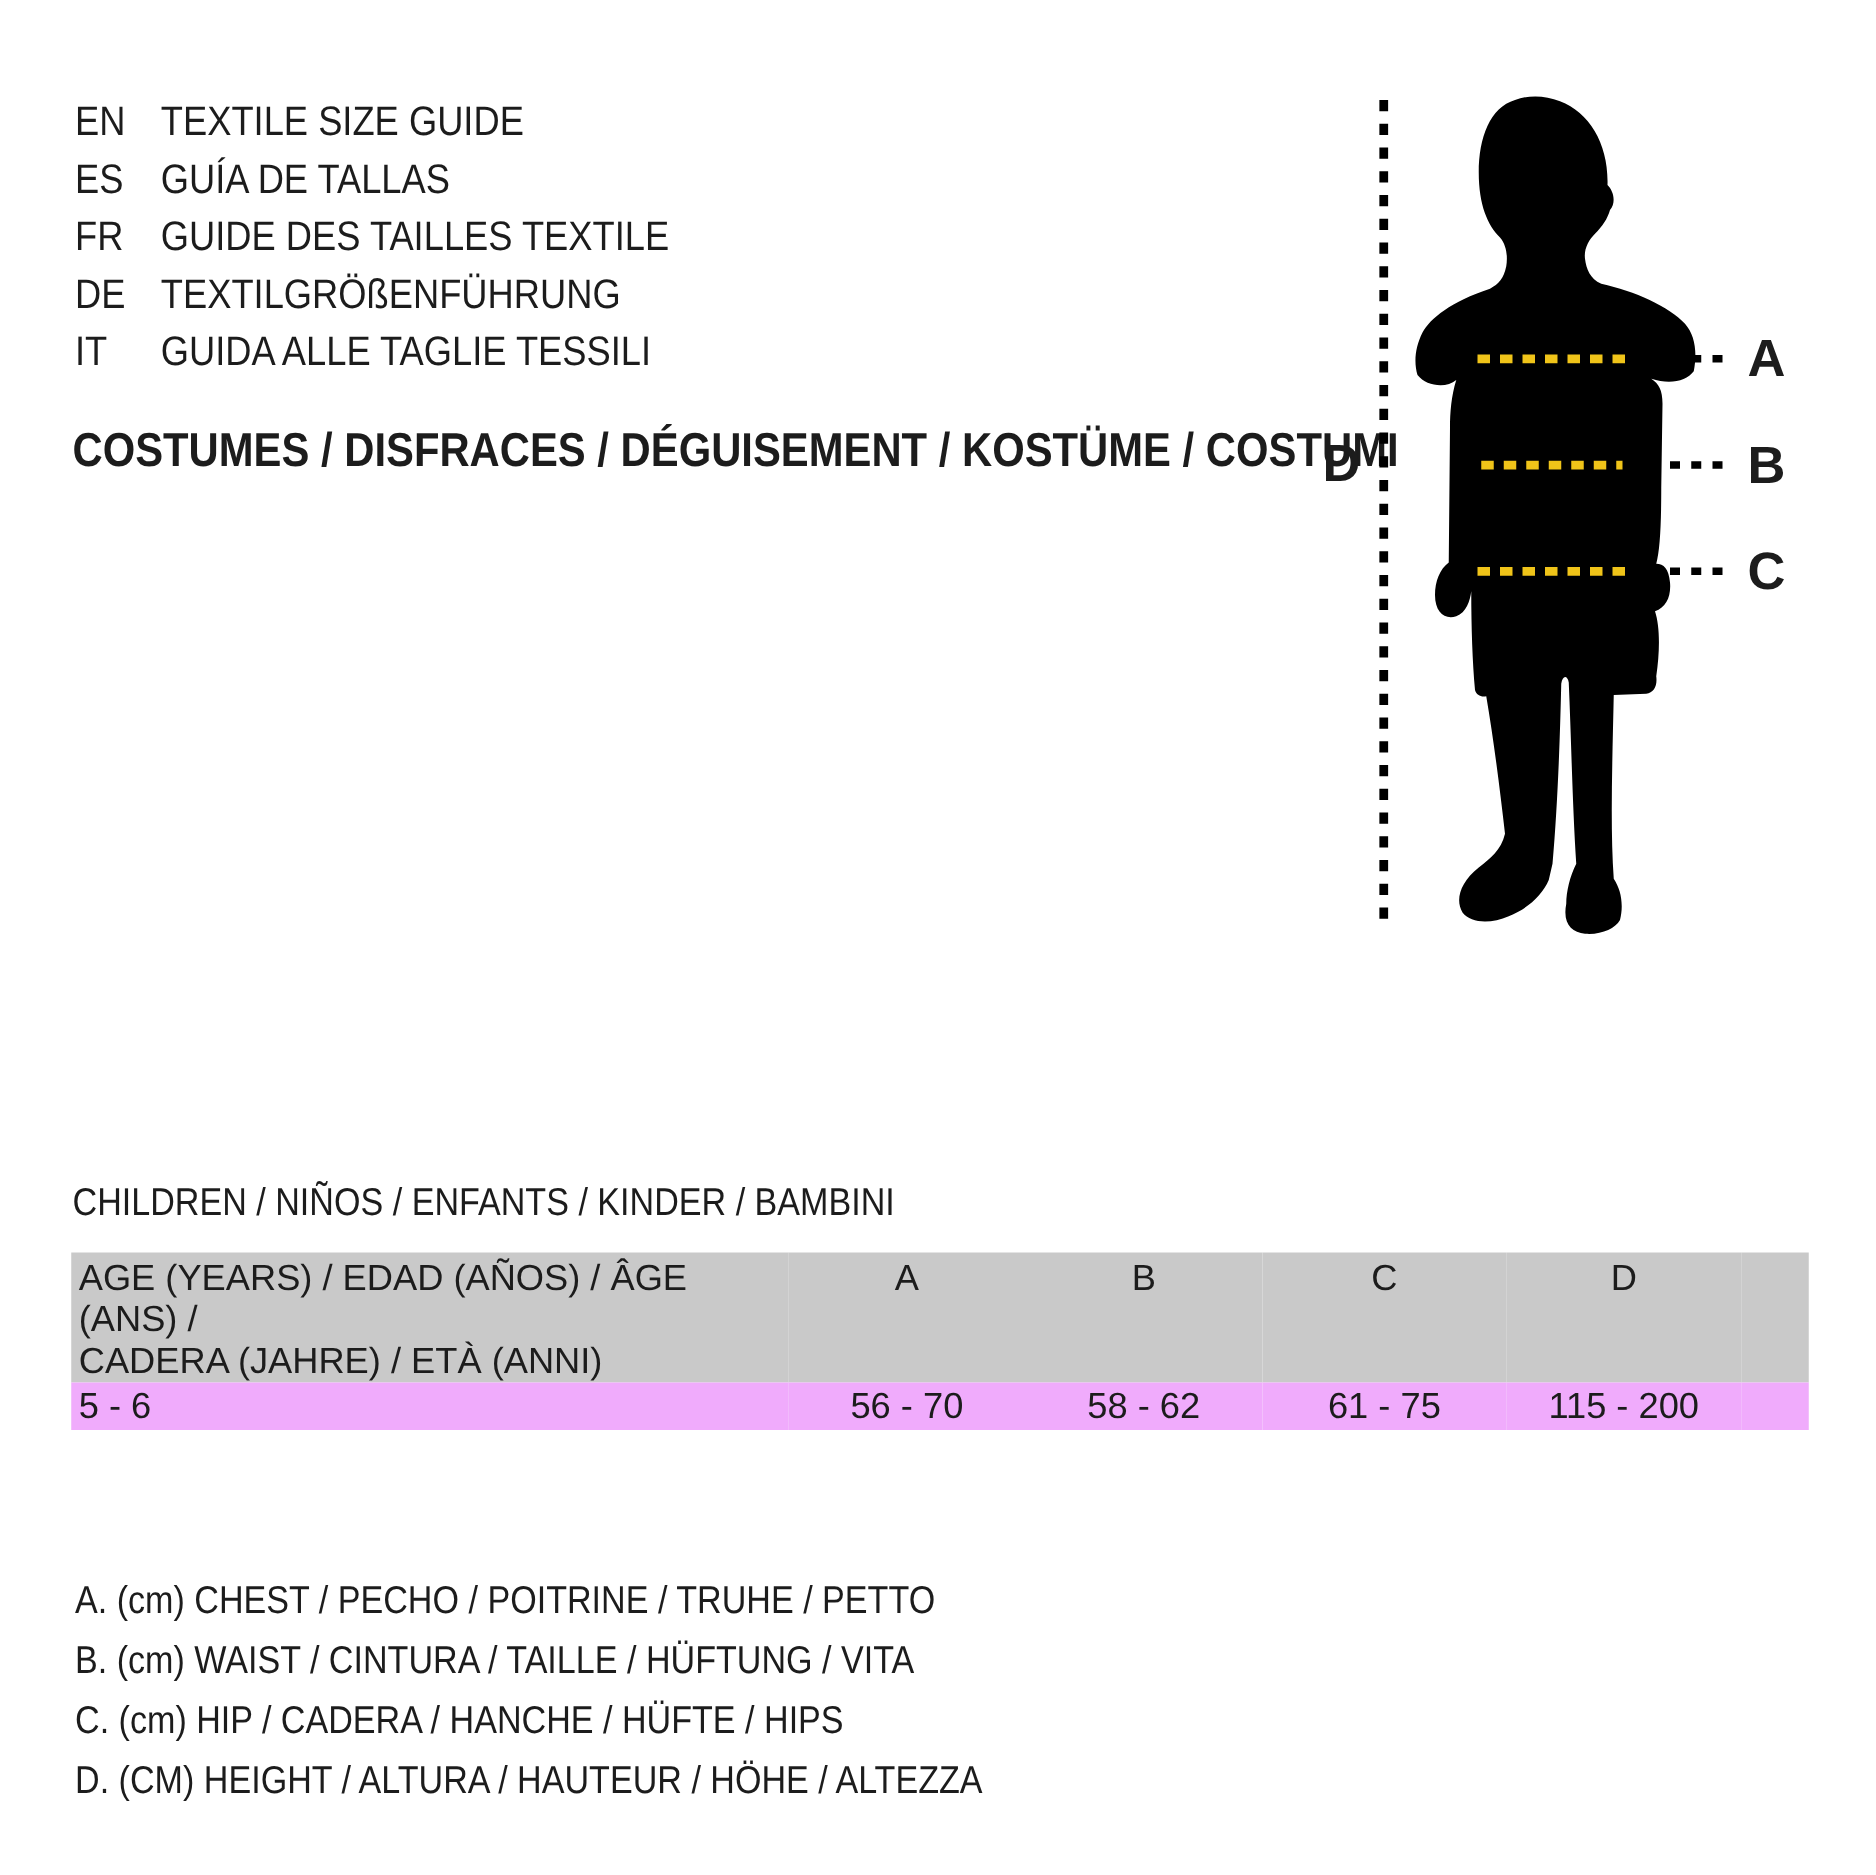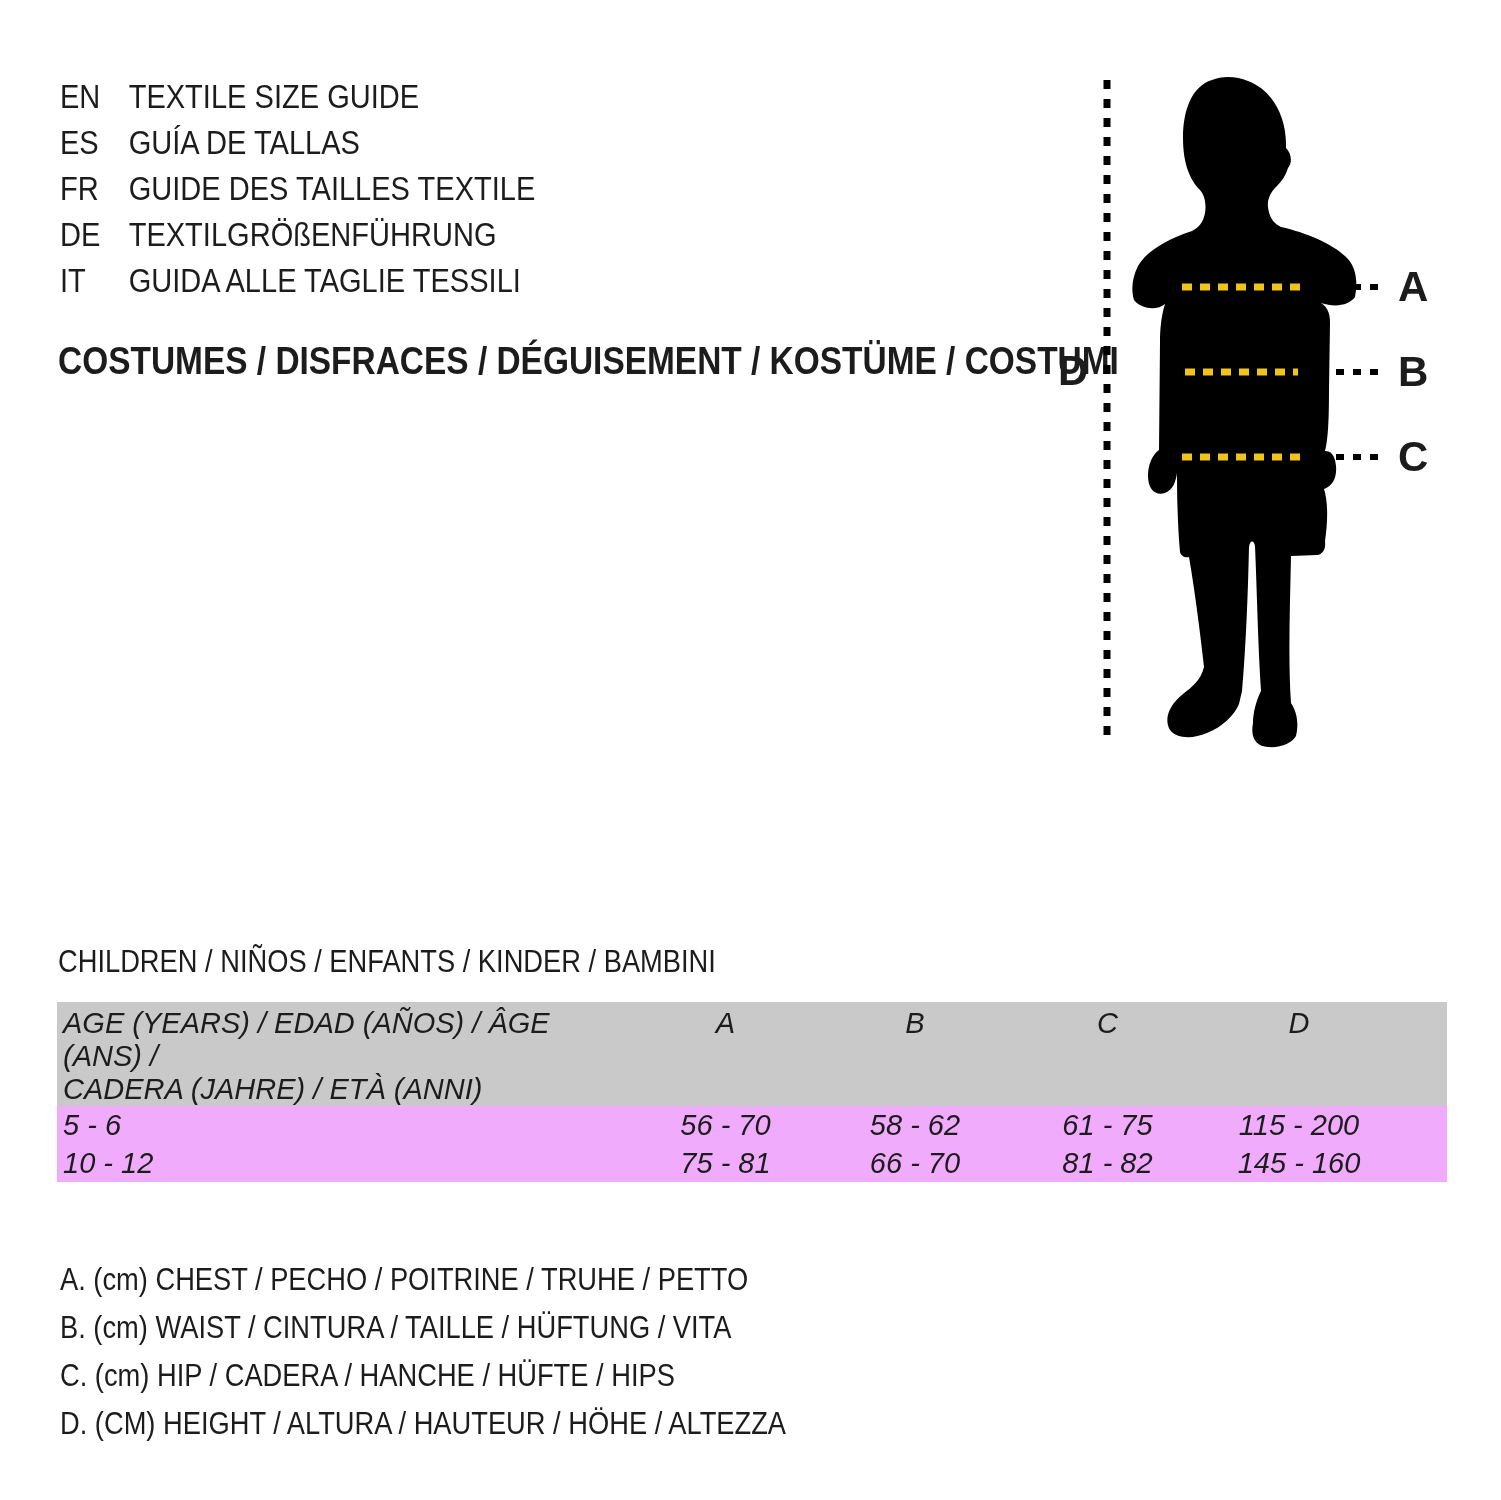--- a/index.html
+++ b/index.html
@@ -46,21 +46,21 @@
     width: 1390px;
     border-collapse: collapse; table-layout: fixed;
     font-size: 29px;
   }
   .size-table col.c-age { width: 574px; }
   .size-table col.c-a   { width: 189px; }
   .size-table col.c-b   { width: 190px; }
   .size-table col.c-c   { width: 195px; }
   .size-table col.c-d   { width: 188px; }
   .size-table col.c-sp  { width: 54px; }
-  .size-table th, .size-table td { font-weight: normal; padding: 0; font-style: italic; }
+  .size-table th, .size-table td { font-weight: normal; padding: 0; }
   .size-table thead th {
     background: #c9c9c9;
     height: 66px; vertical-align: top; padding-top: 5px;
   }
   .size-table thead th.age-head { text-align: left; padding-left: 6px; line-height: 33px; }
   .size-table thead th.letter-head { text-align: center; }
   .size-table tbody td { height: 38px; vertical-align: middle; }
   .size-table tbody td.age-cell { text-align: left; padding-left: 6px; }
   .size-table tbody td.val-cell { text-align: center; }
   .size-table tbody tr.striped { background: #f0abfc; }
@@ -194,28 +194,20 @@
   </thead>
   <tbody>
     <tr class="striped">
       <td class="age-cell">5 - 6</td>
       <td class="val-cell">56 - 70</td>
       <td class="val-cell">58 - 62</td>
       <td class="val-cell">61 - 75</td>
       <td class="val-cell">115 - 200</td>
       <td></td>
     </tr>
-    <tr class="striped">
-      <td class="age-cell">10 - 12</td>
-      <td class="val-cell">75 - 81</td>
-      <td class="val-cell">66 - 70</td>
-      <td class="val-cell">81 - 82</td>
-      <td class="val-cell">145 - 160</td>
-      <td></td>
-    </tr>
   </tbody>
 </table>
 
 <div class="legend-block condensed">
   <div>A. (cm) CHEST / PECHO / POITRINE / TRUHE / PETTO</div>
   <div>B. (cm) WAIST / CINTURA / TAILLE / HÜFTUNG / VITA</div>
   <div>C. (cm) HIP / CADERA / HANCHE / HÜFTE / HIPS</div>
   <div>D. (CM) HEIGHT / ALTURA / HAUTEUR / HÖHE / ALTEZZA</div>
 </div>
 

